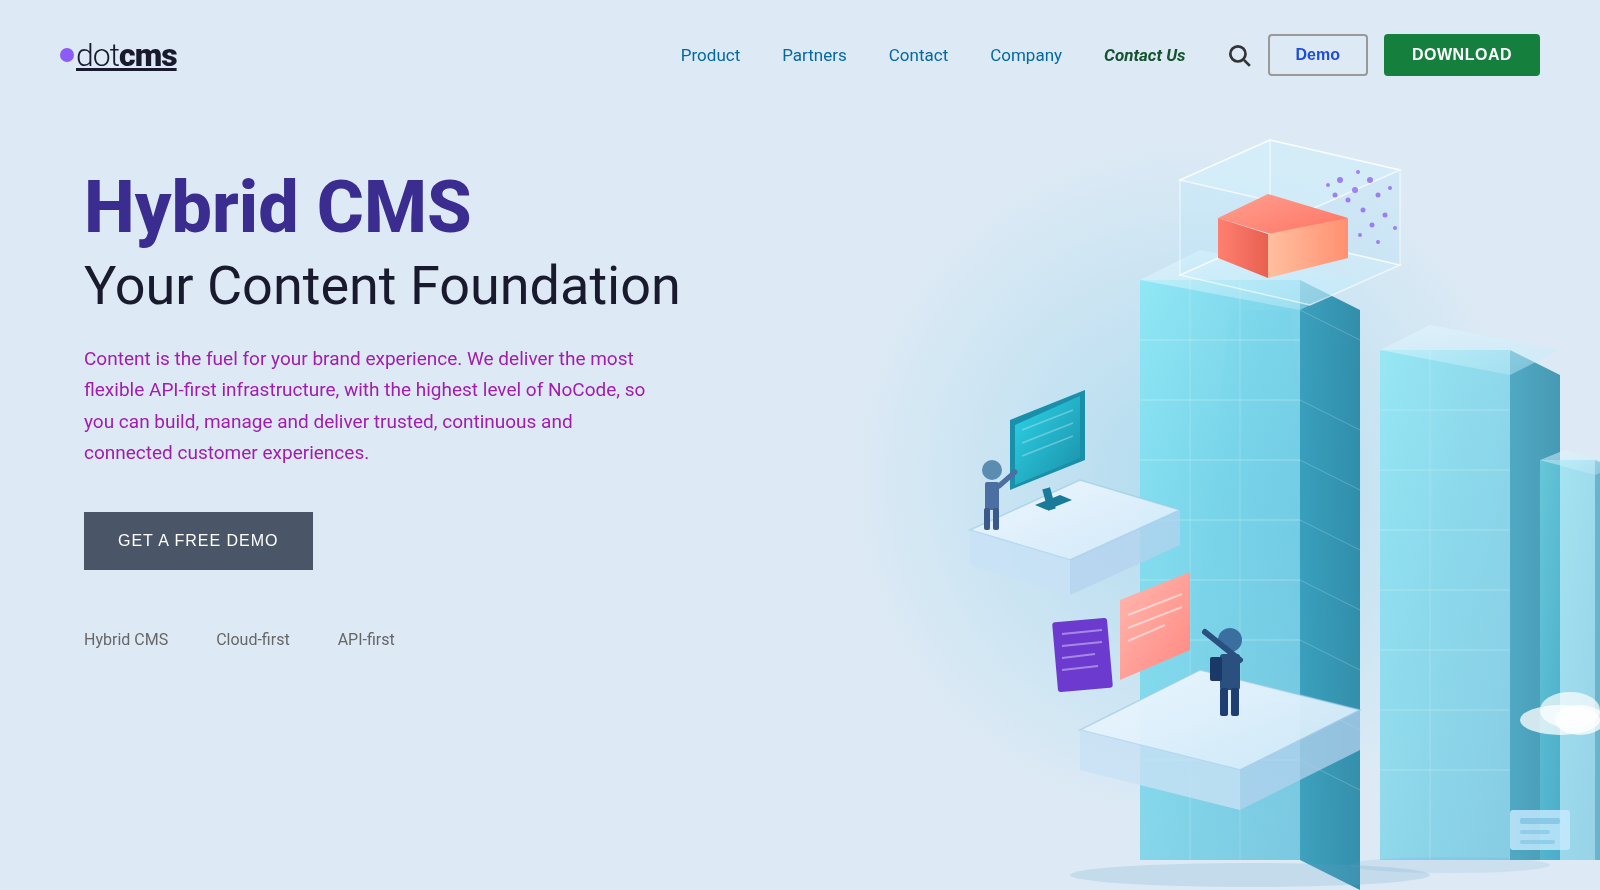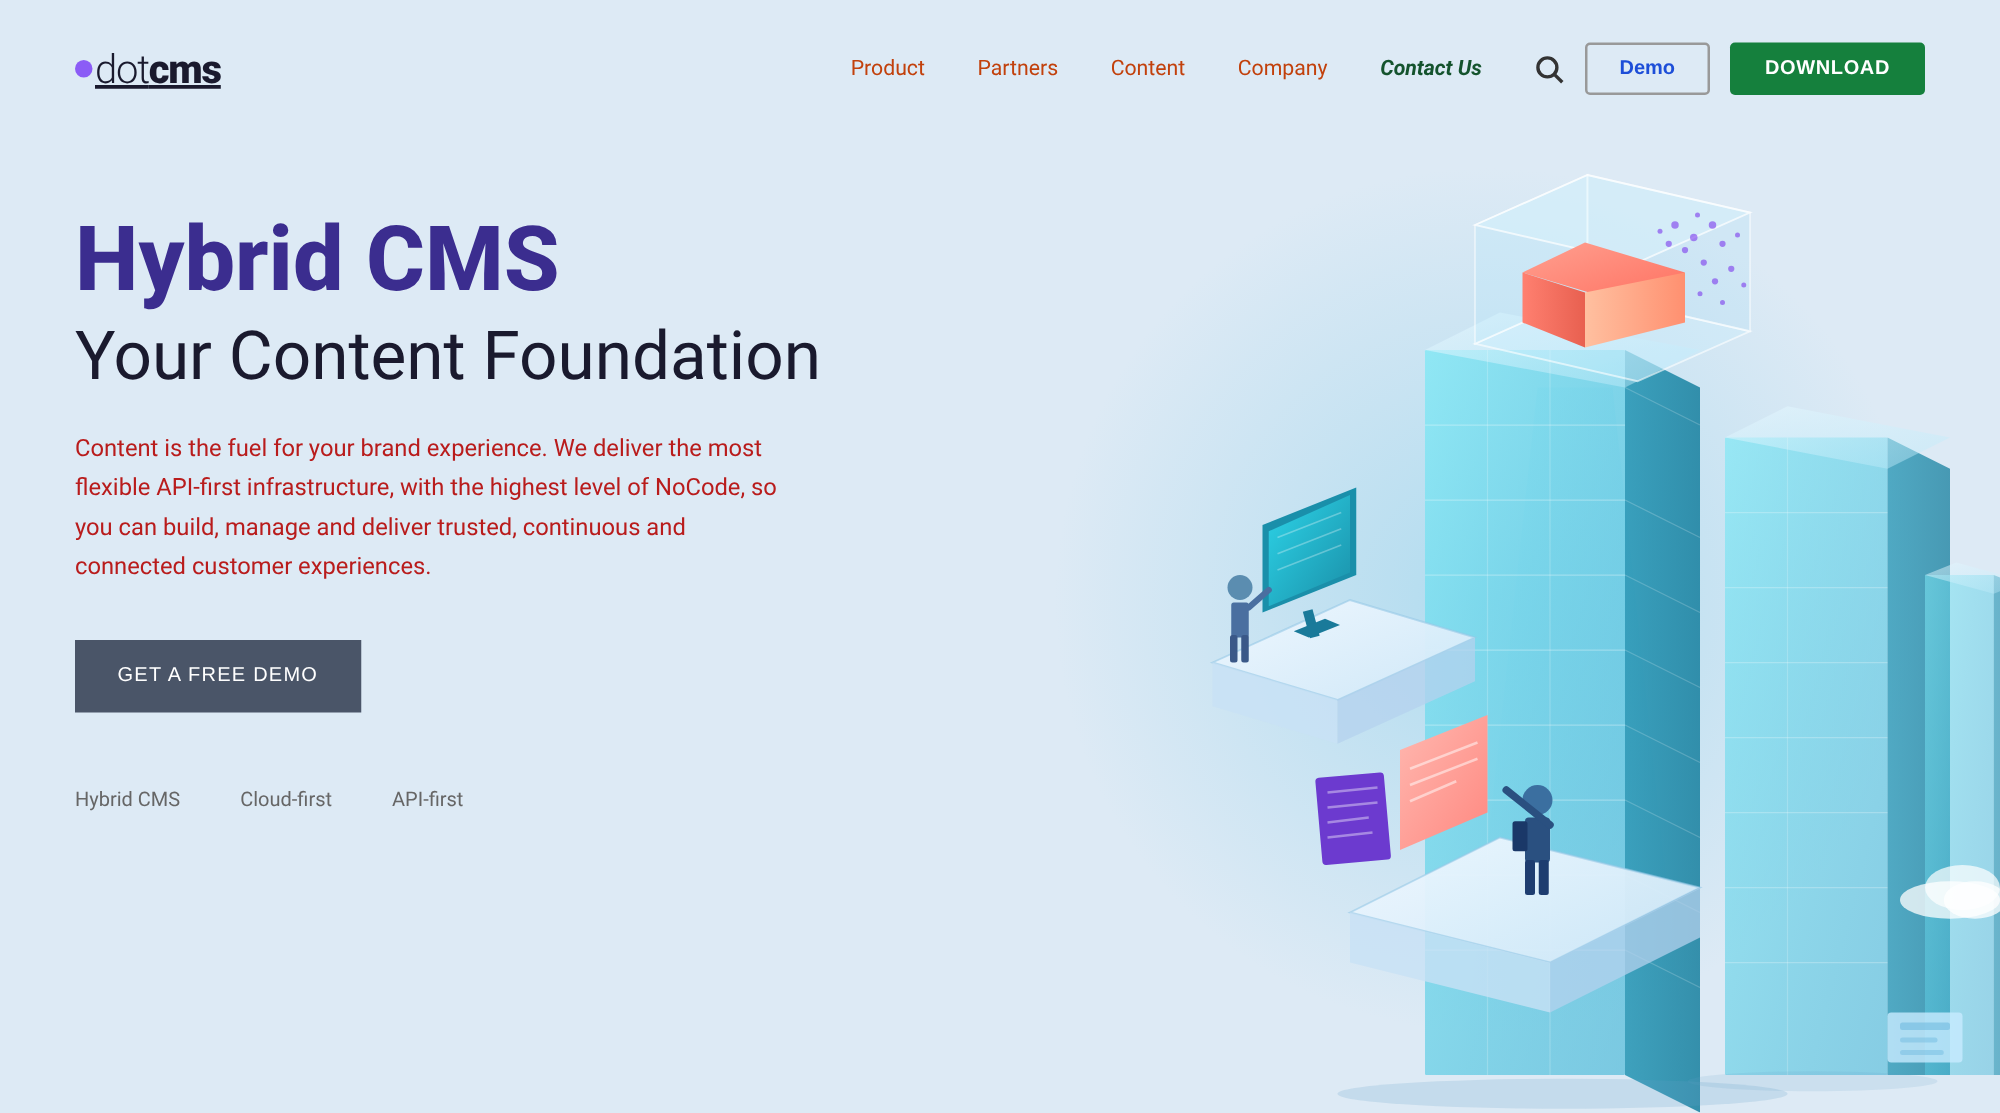--- a/index.html
+++ b/index.html
@@ -52,21 +52,21 @@
     .nav-links {
       display: flex;
       align-items: center;
       gap: 42px;
       list-style: none;
       margin-right: 40px;
     }
     .nav-links a {
       text-decoration: none;
       font-size: 17px;
-      color: #c2410c;
+      color: #0369a1;
       font-weight: 400;
     }
     .nav-links a.active {
       font-weight: 700;
       color: #14532d;
       font-style: italic;
     }
 
     .nav-actions {
       display: flex;
@@ -104,20 +104,21 @@
       letter-spacing: 0.5px;
     }
 
     
     .hero {
       display: flex;
       align-items: flex-start;
       padding: 20px 60px 0 60px;
       position: relative;
       height: calc(890px - 110px);
+      margin-left: 24px;
     }
 
     .hero-content {
       flex: 0 0 680px;
       padding-top: 40px;
       z-index: 5;
     }
 
     .hero-title-main {
       font-size: 72px;
@@ -130,21 +131,21 @@
     .hero-title-sub {
       font-size: 54px;
       font-weight: 400;
       color: #1a1a2e;
       line-height: 1.1;
       margin-bottom: 28px;
     }
 
     .hero-description {
       font-size: 19px;
-      color: #b91c1c;
+      color: #a21caf;
       line-height: 1.65;
       max-width: 580px;
       margin-bottom: 44px;
     }
 
     .hero-buttons {
       display: flex;
       gap: 20px;
       margin-bottom: 60px;
     }
@@ -209,21 +210,21 @@
   <a href="#" class="logo">
     <span class="logo-dot"></span>
     <span class="logo-text">
       <span>dot</span><strong>cms</strong>
     </span>
   </a>
 
   <ul class="nav-links">
     <li><a href="#">Product</a></li>
     <li><a href="#">Partners</a></li>
-    <li><a href="#">Content</a></li>
+    <li><a href="#">Contact</a></li>
     <li><a href="#">Company</a></li>
     <li><a href="#" class="active">Contact Us</a></li>
   </ul>
 
   <div class="nav-actions">
     <svg class="search-icon" viewBox="0 0 24 24" fill="none" stroke="currentColor" stroke-width="2.5">
       <circle cx="11" cy="11" r="7"></circle>
       <line x1="16.5" y1="16.5" x2="22" y2="22"></line>
     </svg>
     <button class="btn-demo">Demo</button>

